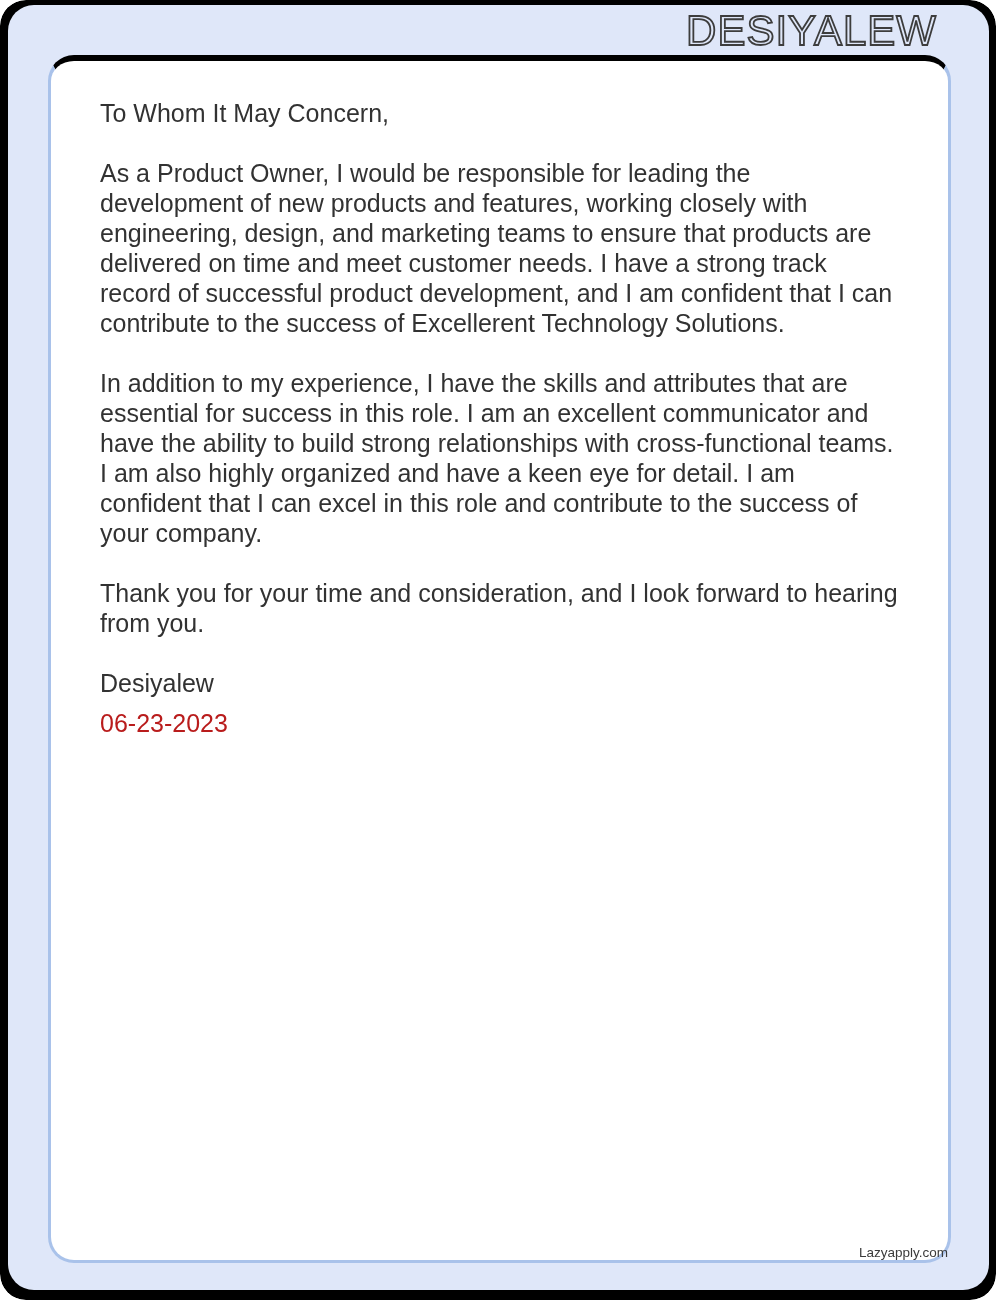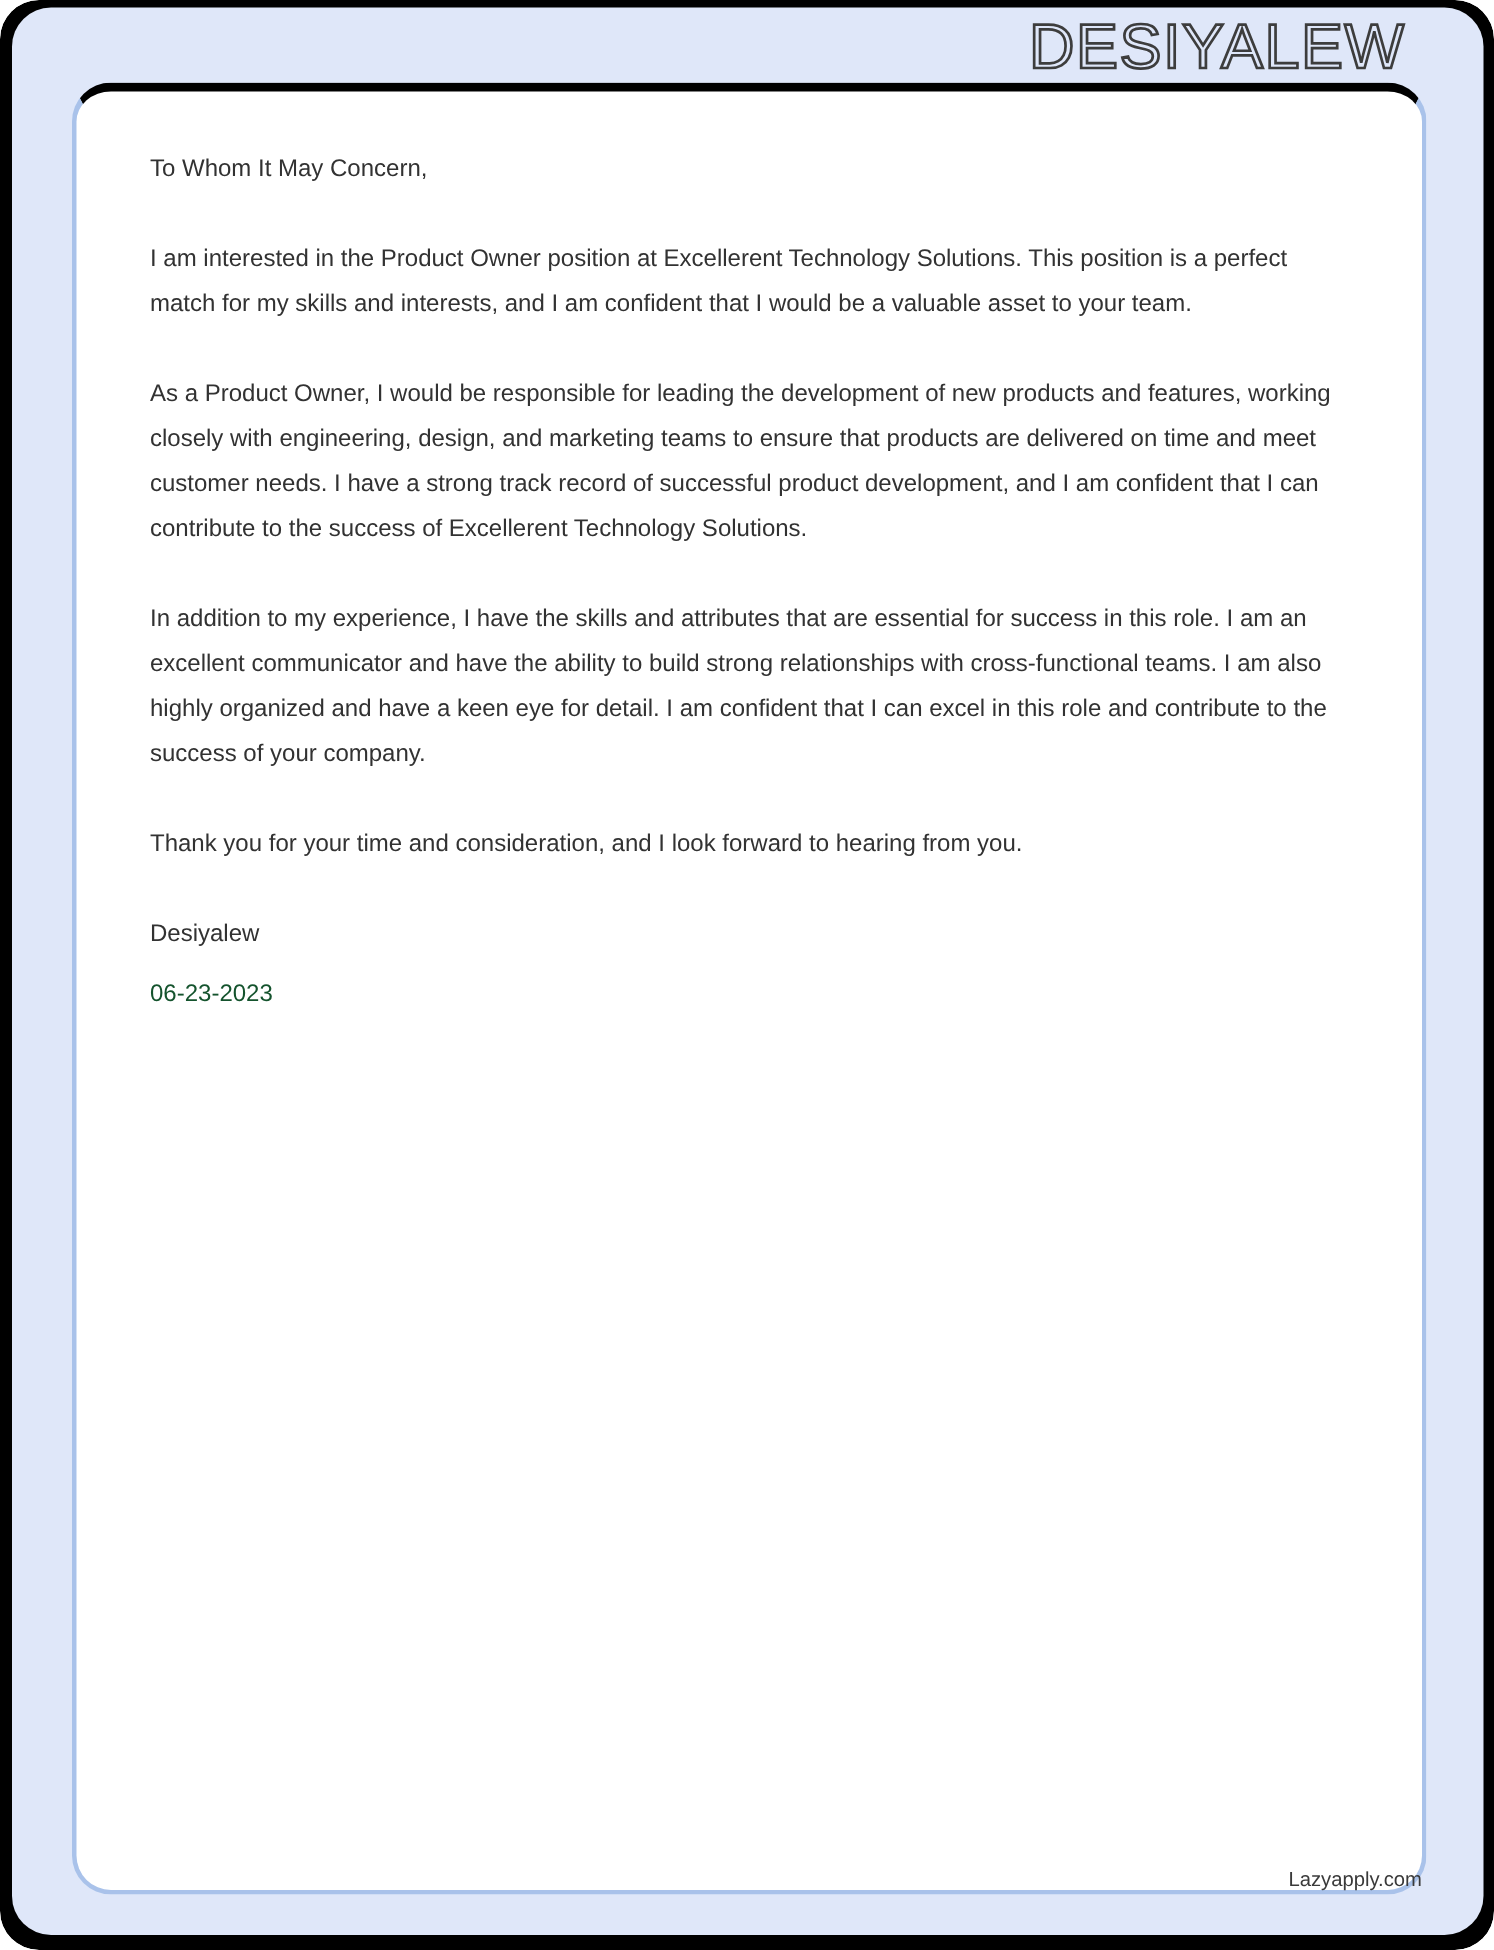--- a/index.html
+++ b/index.html
@@ -53,35 +53,35 @@
     bottom: 27px;
     background: #ffffff;
     border-top: 6px solid #000000;
     border-left: 3px solid #a9c2ea;
     border-right: 3px solid #a9c2ea;
     border-bottom: 3px solid #a9c2ea;
   }
 
   .letter-content {
     padding: 37px 48px 0 49px;
-    font-size: 16px;
+    font-size: 25px;
     line-height: 30px;
     color: #323232;
   }
 
   .letter-content p {
     margin: 0 0 30px 0;
   }
 
   .salutation { margin-bottom: 30px; }
 
   .signature-name { margin-bottom: 10px !important; }
 
   .letter-date {
-    color: #14532d;
+    color: #b91c1c;
     text-decoration: none;
     cursor: pointer;
     display: inline-block;
   }
 
   .watermark {
     position: absolute;
     right: 0;
     bottom: 0px;
     font-size: 13.5px;
@@ -94,21 +94,20 @@
 <div class="frame">
   <div class="page">
 
     <div class="brand-logo">DESIYALEW</div>
 
     <div class="letter-doc">
       <div class="letter-content">
 
         <p class="salutation">To Whom It May Concern,</p>
 
-        <p>I am interested in the Product Owner position at Excellerent Technology Solutions. This position is a perfect match for my skills and interests, and I am confident that I would be a valuable asset to your team.</p>
 
         <p>As a Product Owner, I would be responsible for leading the development of new products and features, working closely with engineering, design, and marketing teams to ensure that products are delivered on time and meet customer needs. I have a strong track record of successful product development, and I am confident that I can contribute to the success of Excellerent Technology Solutions.</p>
 
         <p>In addition to my experience, I have the skills and attributes that are essential for success in this role. I am an excellent communicator and have the ability to build strong relationships with cross-functional teams. I am also highly organized and have a keen eye for detail. I am confident that I can excel in this role and contribute to the success of your company.</p>
 
         <p>Thank you for your time and consideration, and I look forward to hearing from you.</p>
 
 
         <p class="signature-name">Desiyalew</p>
 

